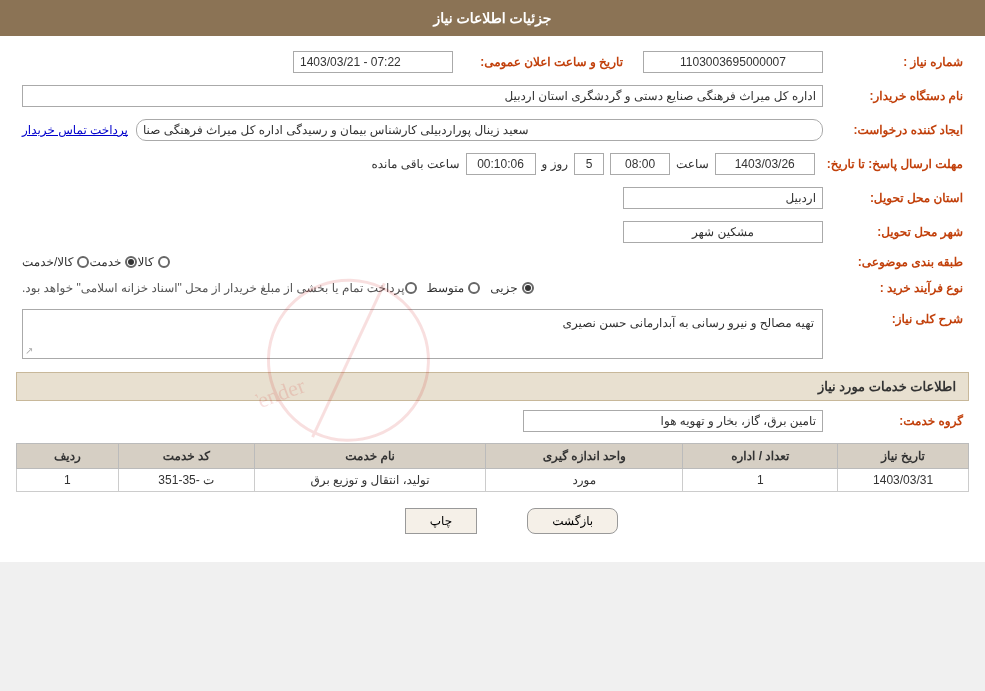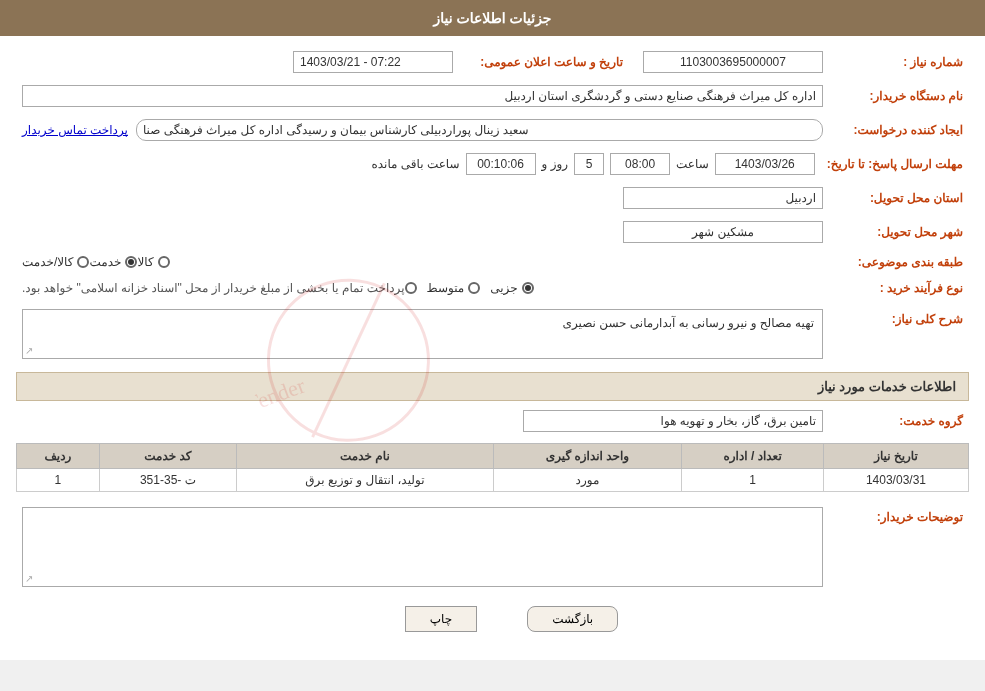--- a/index.html
+++ b/index.html
@@ -104,21 +104,21 @@
     }
     .services-table {
       width: 100%;
       border-collapse: collapse;
       margin-top: 8px;
       font-size: 12px;
     }
     .services-table th {
       background: #d6cfc4;
       border: 1px solid #bbb;
-      padding: 5px 8px;
+      padding: 5px 16px;
       text-align: center;
     }
     .services-table td {
       border: 1px solid #ccc;
       padding: 4px 8px;
       text-align: center;
     }
     .btn-group {
       display: flex;
       justify-content: center;
@@ -344,33 +344,20 @@
           <td>1403/03/31</td>
           <td>1</td>
           <td>مورد</td>
           <td>تولید، انتقال و توزیع برق</td>
           <td>ت -35-351</td>
           <td>1</td>
         </tr>
       </tbody>
     </table>
 
-    <table class="info-table" style="margin-top:12px;">
-      <tbody>
-          <tr>
-        <td class="label-cell" style="width:140px; vertical-align:top; padding-top:6px;">توضیحات خریدار:</td>
-        <td class="value-cell">
-          <div style="border:1px solid #aaa; background:#fff; padding:6px 8px; min-height:80px; text-align:right; position:relative;">
-            <span></span>
-            <span style="position:absolute; bottom:2px; left:2px; color:#aaa; font-size:10px;">↗</span>
-          </div>
-        </td>
-      </tr>
-    </tbody>
-      </table>
 
     <div class="btn-group">
       <button class="btn btn-back">بازگشت</button>
       <button class="btn btn-print">چاپ</button>
     </div>
   </div>
 
   <div class="watermark" style="position:absolute; top:260px; left:250px; opacity:0.12; transform:rotate(-20deg); pointer-events:none;">
     <svg width="200" height="200" viewBox="0 0 200 200">
       <circle cx="100" cy="100" r="80" fill="none" stroke="#cc0000" stroke-width="3"></circle>

